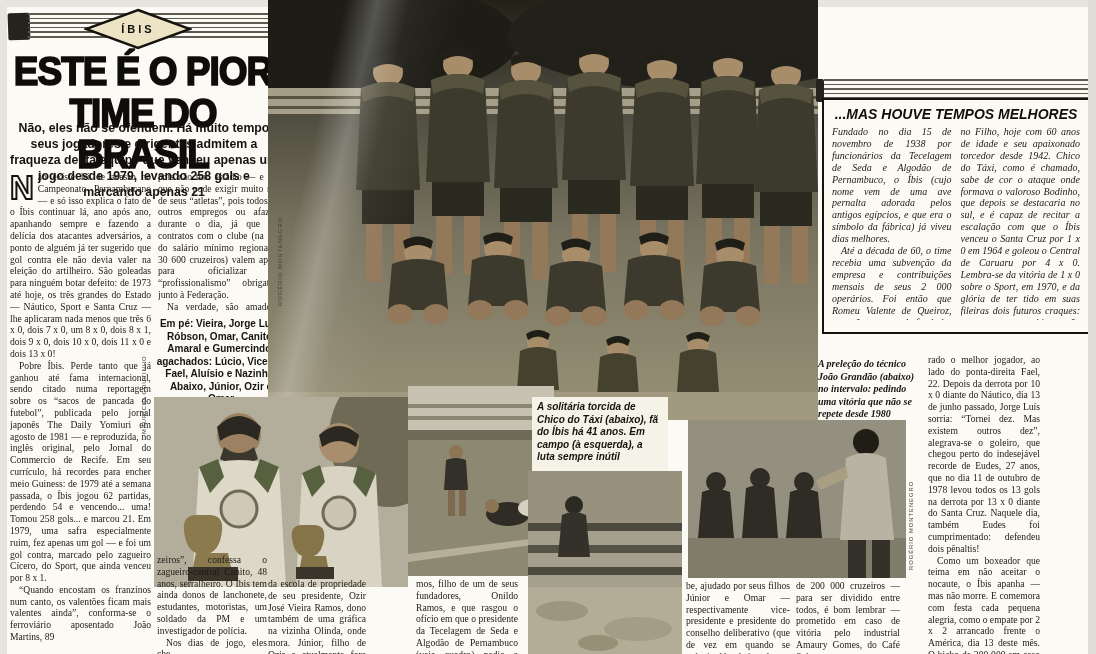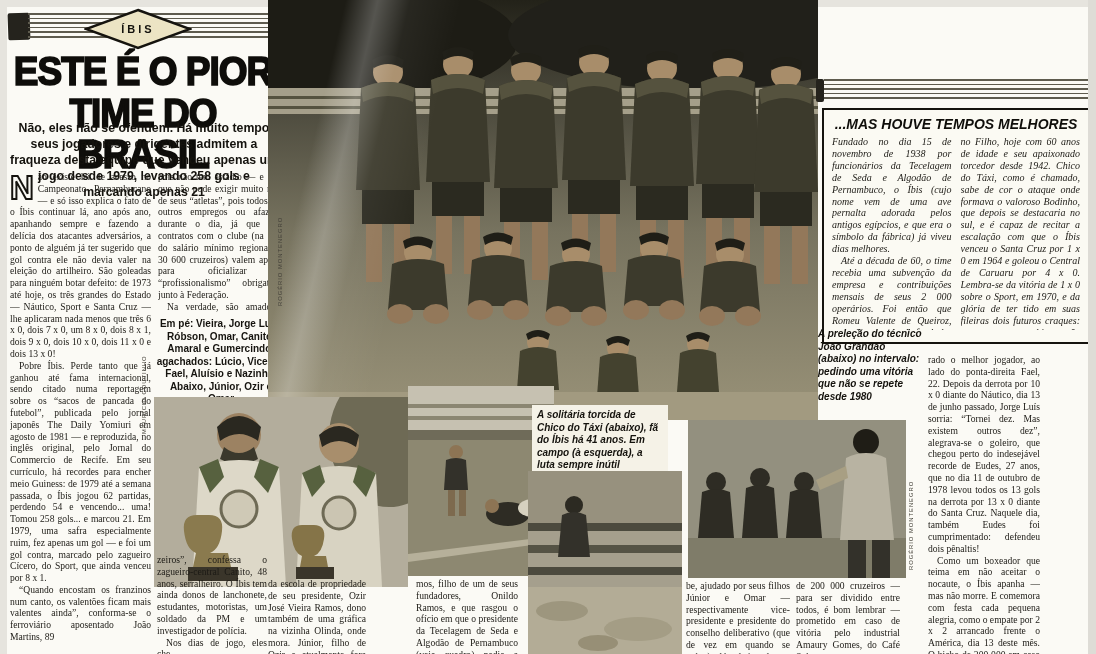--- a/index.html
+++ b/index.html
@@ -195,21 +195,21 @@
       </g>
       <g>
         <ellipse cx="100" cy="128" rx="22" ry="12" fill="#2e2c24"></ellipse>
         <circle cx="84" cy="120" r="7" fill="#8d7454"></circle>
         <ellipse cx="124" cy="122" rx="14" ry="9" fill="#d6d1bf"></ellipse>
       </g>
       <path d="M0,168 L146,150 L146,156 L0,176 Z" fill="#b6b09a"></path>
     </svg>
   </div>
 
-  <div class="abs capbox caption ital" style="left:532px;top:397px;width:136px;height:74px;margin-top:8px;">A solitária torcida de Chico do Táxi (abaixo), fã do Íbis há 41 anos. Em campo (à esquerda), a luta sempre inútil</div>
+  <div class="abs capbox caption ital" style="left:532px;top:397px;width:136px;height:74px;">A solitária torcida de Chico do Táxi (abaixo), fã do Íbis há 41 anos. Em campo (à esquerda), a luta sempre inútil</div>
 
   <div class="abs photo" style="left:528px;top:471px;width:154px;height:183px;">
     <svg width="154" height="183" viewBox="0 0 154 183">
       <rect width="154" height="183" fill="#a59f8d"></rect>
       <rect width="154" height="52" fill="#97917e"></rect>
       <rect y="52" width="154" height="8" fill="#4c4a3e"></rect>
       <rect y="74" width="154" height="8" fill="#555345"></rect>
       <rect y="96" width="154" height="8" fill="#4c4a3e"></rect>
       <g>
         <circle cx="46" cy="34" r="9" fill="#2c2a22"></circle>
@@ -258,34 +258,34 @@
     <p>be, ajudado por seus filhos Júnior e Omar — respectivamente vice-presidente e presidente do conselho deliberativo (que de vez em quando se reúne), além de jogadores.</p>
 
   </div>
   <div class="abs bodycol" style="left:796px;top:580px;width:104px;height:74px;">
     <p>de 200 000 cruzeiros — para ser dividido entre todos, é bom lembrar — prometido em caso de vitória pelo industrial Amaury Gomes, do Café Soberano, nome que aparece nas camisas da equipe.</p>
   </div>
 
   <div class="abs cap" style="left:816px;top:79px;width:8px;height:23px;"></div>
   <div class="abs rules" style="left:824px;top:79px;width:264px;height:23px;"></div>
 
-  <div class="abs sidebox" style="left:822px;top:108px;width:268px;height:236px;">
+  <div class="abs sidebox" style="left:822px;top:98px;width:268px;height:236px;">
     <div class="sidebox-title">...MAS HOUVE TEMPOS MELHORES</div>
     <div class="sidebox-cols">
       <div class="sidebox-col">
         <p>Fundado no dia 15 de novembro de 1938 por funcionários da Tecelagem de Seda e Algodão de Pernambuco, o Íbis (cujo nome vem de uma ave pernalta adorada pelos antigos egípcios, e que era o símbolo da fábrica) já viveu dias melhores.</p>
         <p>Até a década de 60, o time recebia uma subvenção da empresa e contribuições mensais de seus 2 000 operários. Foi então que Romeu Valente de Queiroz, que não gostava de futebol e era filho do dono da indústria, retirou todo o apoio.</p>
 
       </div>
       <div class="sidebox-col">
         <p>no Filho, hoje com 60 anos de idade e seu apaixonado torcedor desde 1942. Chico do Táxi, como é chamado, sabe de cor o ataque onde formava o valoroso Bodinho, que depois se destacaria no sul, e é capaz de recitar a escalação com que o Íbis venceu o Santa Cruz por 1 x 0 em 1964 e goleou o Central de Caruaru por 4 x 0. Lembra-se da vitória de 1 x 0 sobre o Sport, em 1970, e da glória de ter tido em suas fileiras dois futuros craques: o centroavante bicampeão mundial Vavá, em 1950/51, e o lateral-esquerdo da Seleção Brasileira de 1966, Rildo, que passou por lá em 1959.</p>
       </div>
     </div>
   </div>
 
-  <div class="abs caption ital" style="left:818px;top:328px;width:104px;">A preleção do técnico João Grandão (abaixo) no intervalo: pedindo uma vitória que não se repete desde 1980</div>
+  <div class="abs caption ital" style="left:818px;top:358px;width:104px;font-family:Liberation Serif, serif;">A preleção do técnico João Grandão (abaixo) no intervalo: pedindo uma vitória que não se repete desde 1980</div>
 
   <div class="abs bodycol" style="left:928px;top:354px;width:112px;height:316px;">
     <p>rado o melhor jogador, ao lado do ponta-direita Fael, 22. Depois da derrota por 10 x 0 diante do Náutico, dia 13 de junho passado, Jorge Luís sorria: “Tornei dez. Mas existem outros dez”, alegrava-se o goleiro, que chegou perto do indesejável recorde de Eudes, 27 anos, que no dia 11 de outubro de 1978 levou todos os 13 gols na derrota por 13 x 0 diante do Santa Cruz. Naquele dia, também Eudes foi cumprimentado: defendeu dois pênaltis!</p>
     <p>Como um boxeador que teima em não aceitar o nocaute, o Íbis apanha — mas não morre. E comemora com festa cada pequena alegria, como o empate por 2 x 2 arrancado frente o América, dia 13 deste mês. O bicho de 200 000 em caso de vitória, mas Amaury resolveu dar 100 000 pelo empate. Feitas as contas, couberam 4 000 cruzeiros para cada um, e o zagueiro Canito achou logo um destino para sua cota: “Saí do trabalho direto para o jogo, nem pude fazer um lanche. Co</p>
   </div>
 
 </div>
 
 </body></html>

